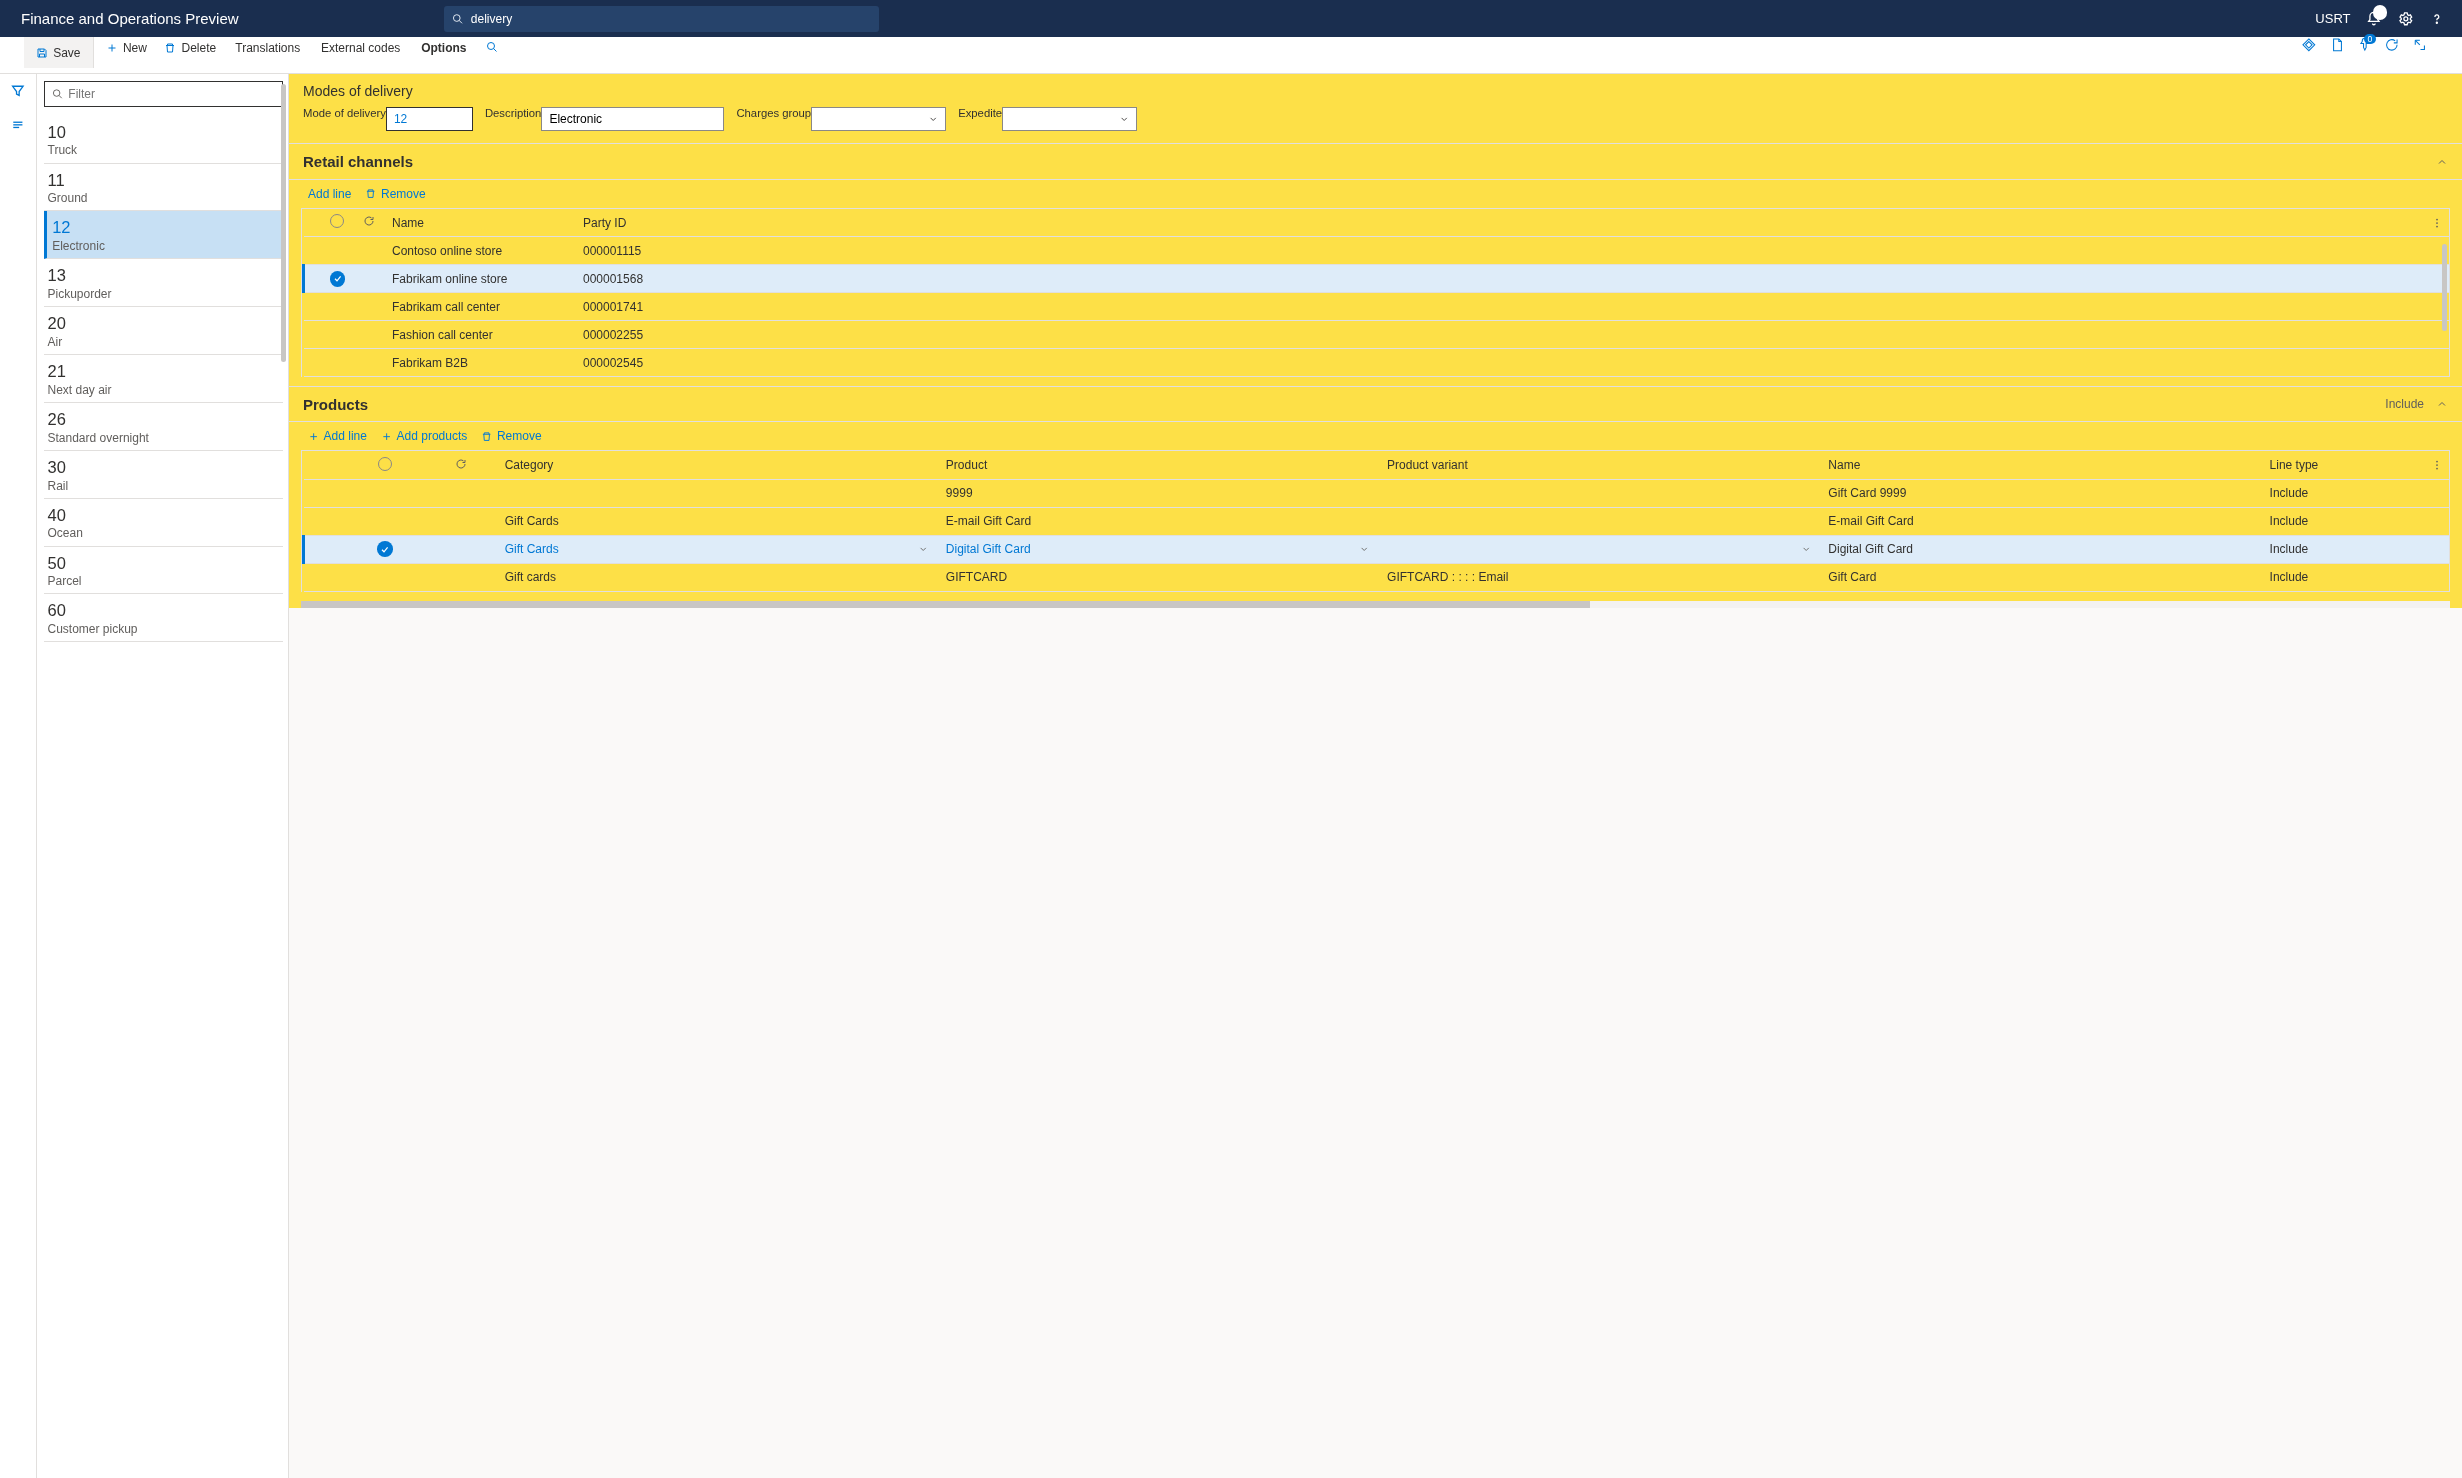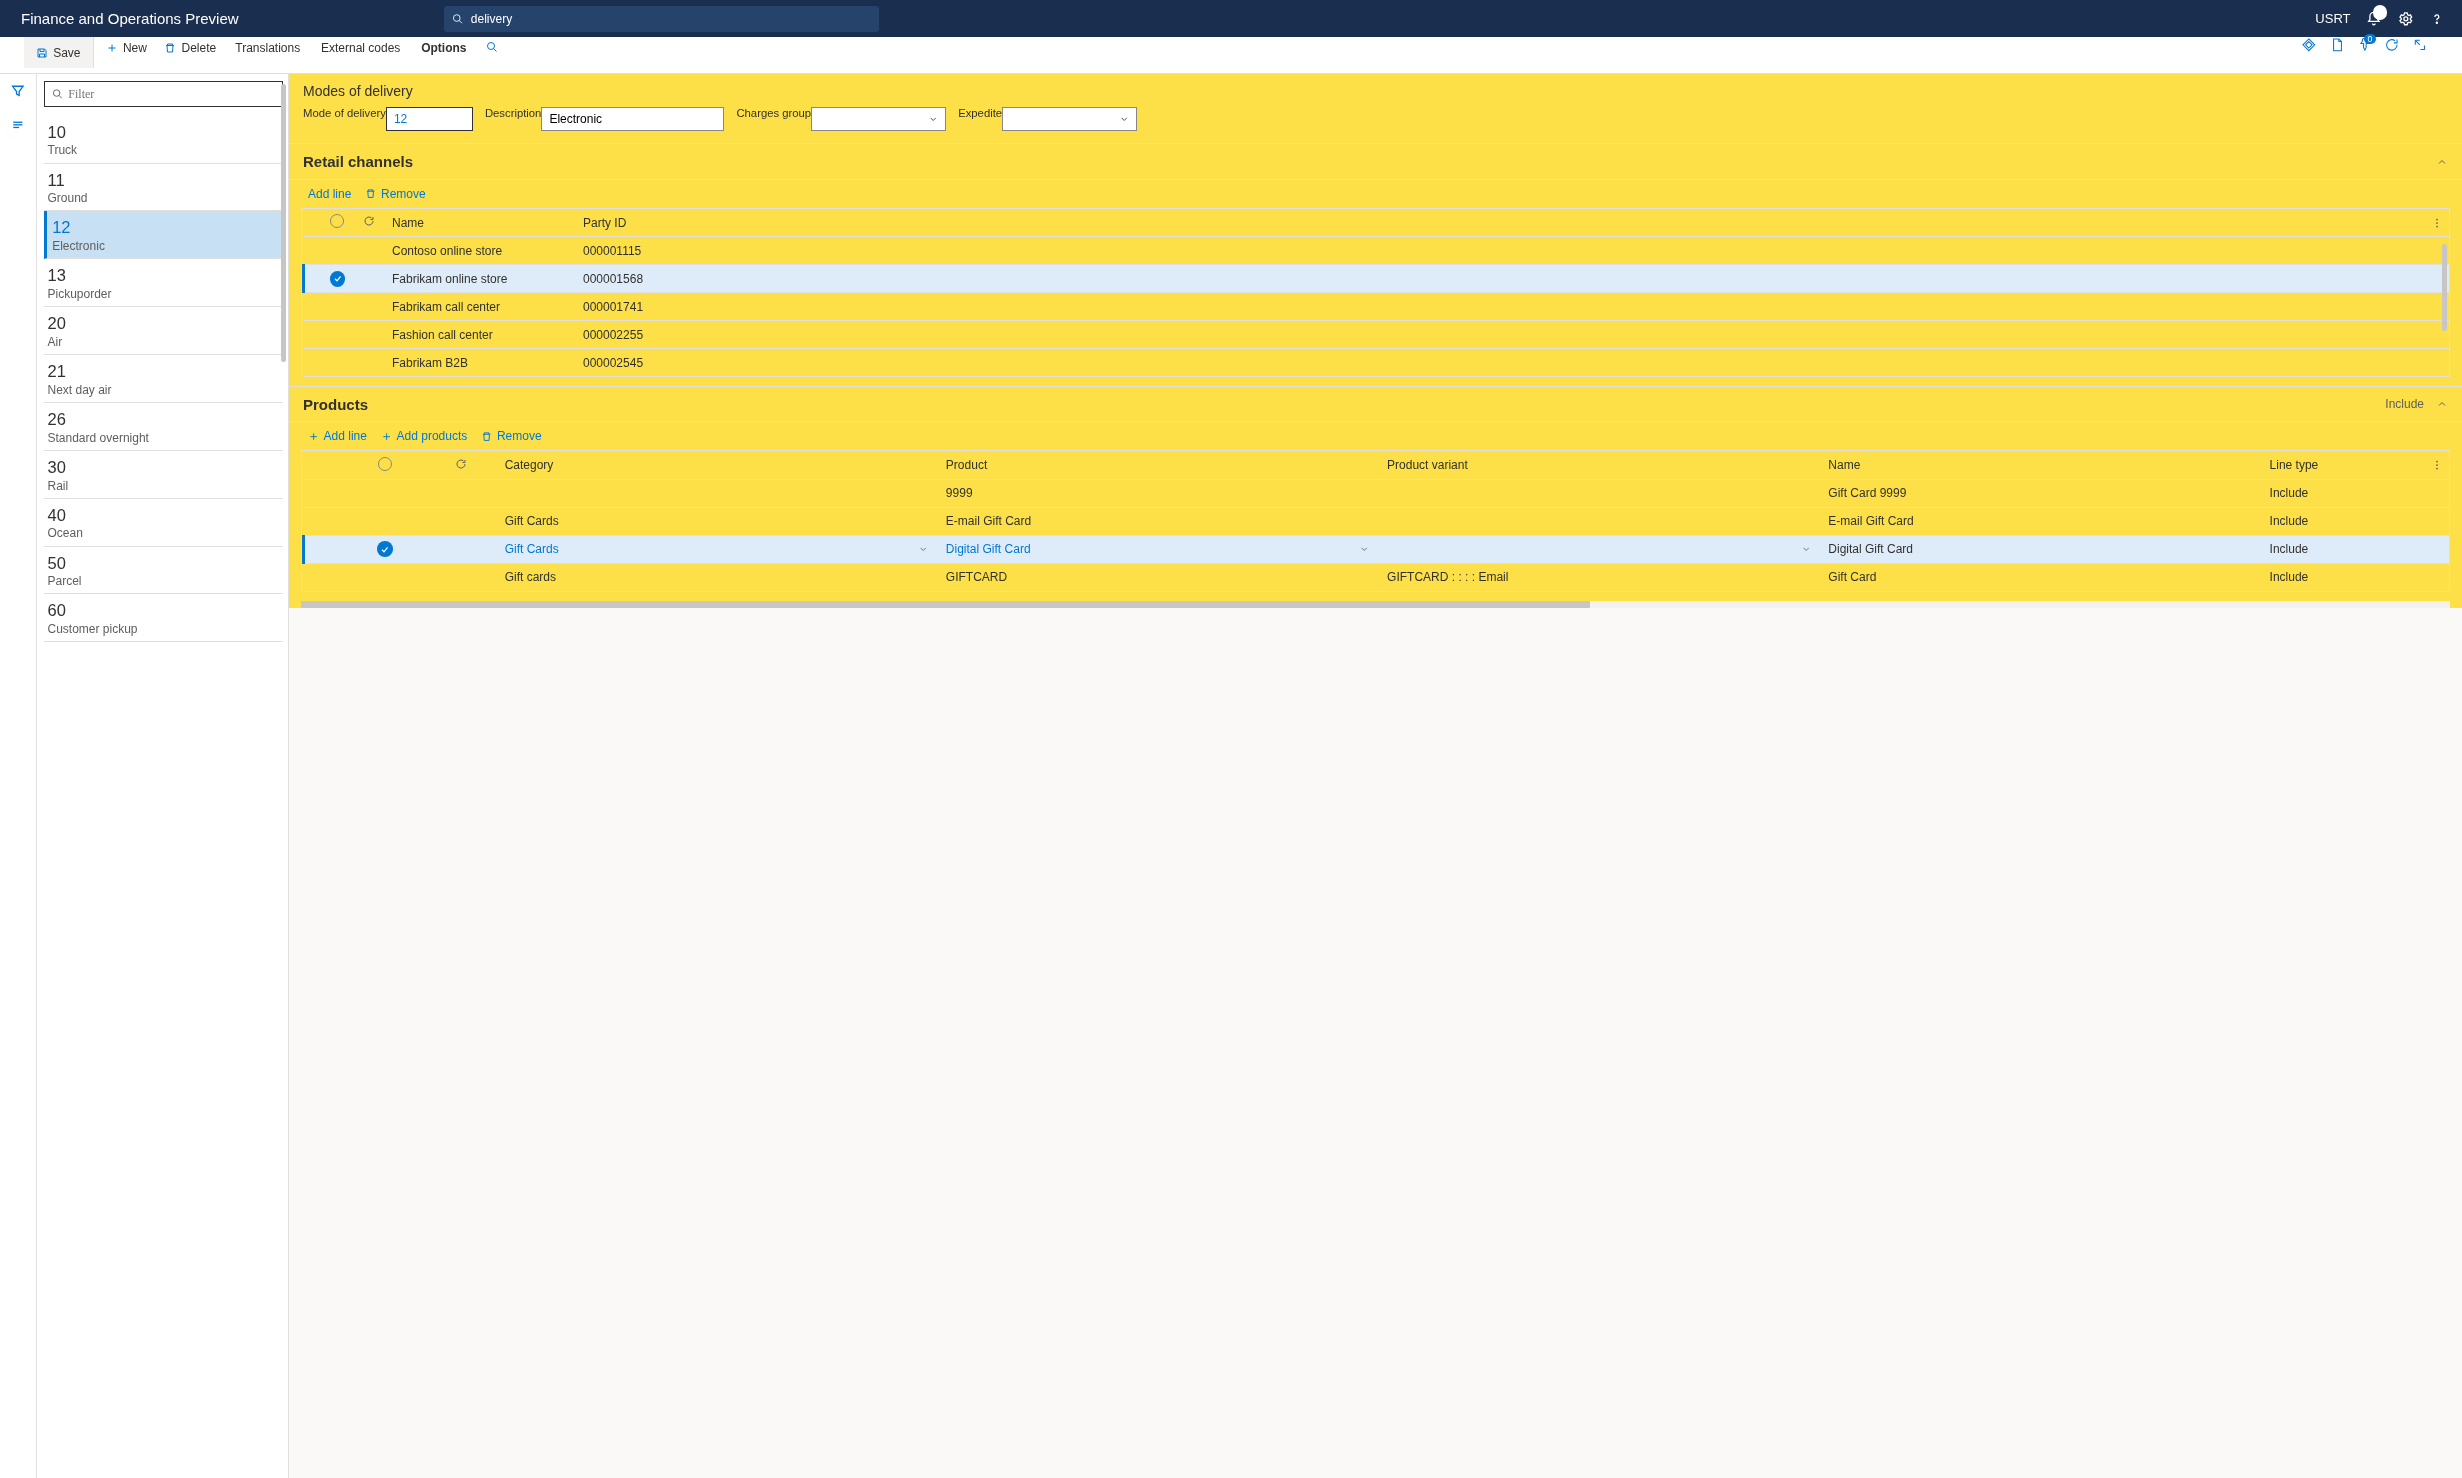--- a/index.html
+++ b/index.html
@@ -31,21 +31,21 @@
 .ab-badge0 { position:absolute; top:-3.5px; right:-3.5px; background:#0078d4; color:#fff; font-size:8.7px; border-radius:7px; padding:0 3.5px; }
 
 
 .main { display: flex; height: calc(100vh - 73px); }
 .leftrail { width: 37px; border-right: 0.9px solid #e1dfdd; display:flex; flex-direction:column; align-items:center; padding-top:8.7px; gap:15.7px; }
 .leftrail svg { width:15.7px; height:15.7px; stroke:#0078d4; fill:none; }
 
 .sidebar { width: 252px; border-right: 0.9px solid #e1dfdd; padding: 7px 5.2px 7px 7px; overflow-y:auto; position:relative; }
 .filterbox { display:flex; align-items:center; border:0.9px solid #323130; height:26px; padding:0 7px; margin-bottom:8.7px; }
 .filterbox svg { width:12px; height:12px; stroke:#605e5c; margin-right:5.2px; }
-.filterbox input { border:none; outline:none; width:100%; font-size:12px;font-family:Liberation Serif, serif; }
+.filterbox input { border:none; outline:none; width:100%; font-size:12px; }
 
 .list-item { border-bottom:0.9px solid #e1dfdd; padding:7px 3.5px 5.2px 3.5px; cursor:pointer; }
 .list-item .li-code { font-size:16.5px; }
 .list-item .li-name { font-size:12px; color:#605e5c; margin-top:1.7px; }
 .list-item.selected { background:#c7e0f4; border-left:3.5px solid #0078d4; padding-left:5.2px; }
 .list-item.selected .li-code { color:#0078d4; font-weight:400; }
 
 .scroll-indicator { position:absolute; right:1.7px; top:10.4px; width:5.2px; height:278px; background:#c8c6c4; border-radius:2.6px; }
 
 .content { flex:1; background:#faf9f8; overflow-y:auto; padding: 0; }

